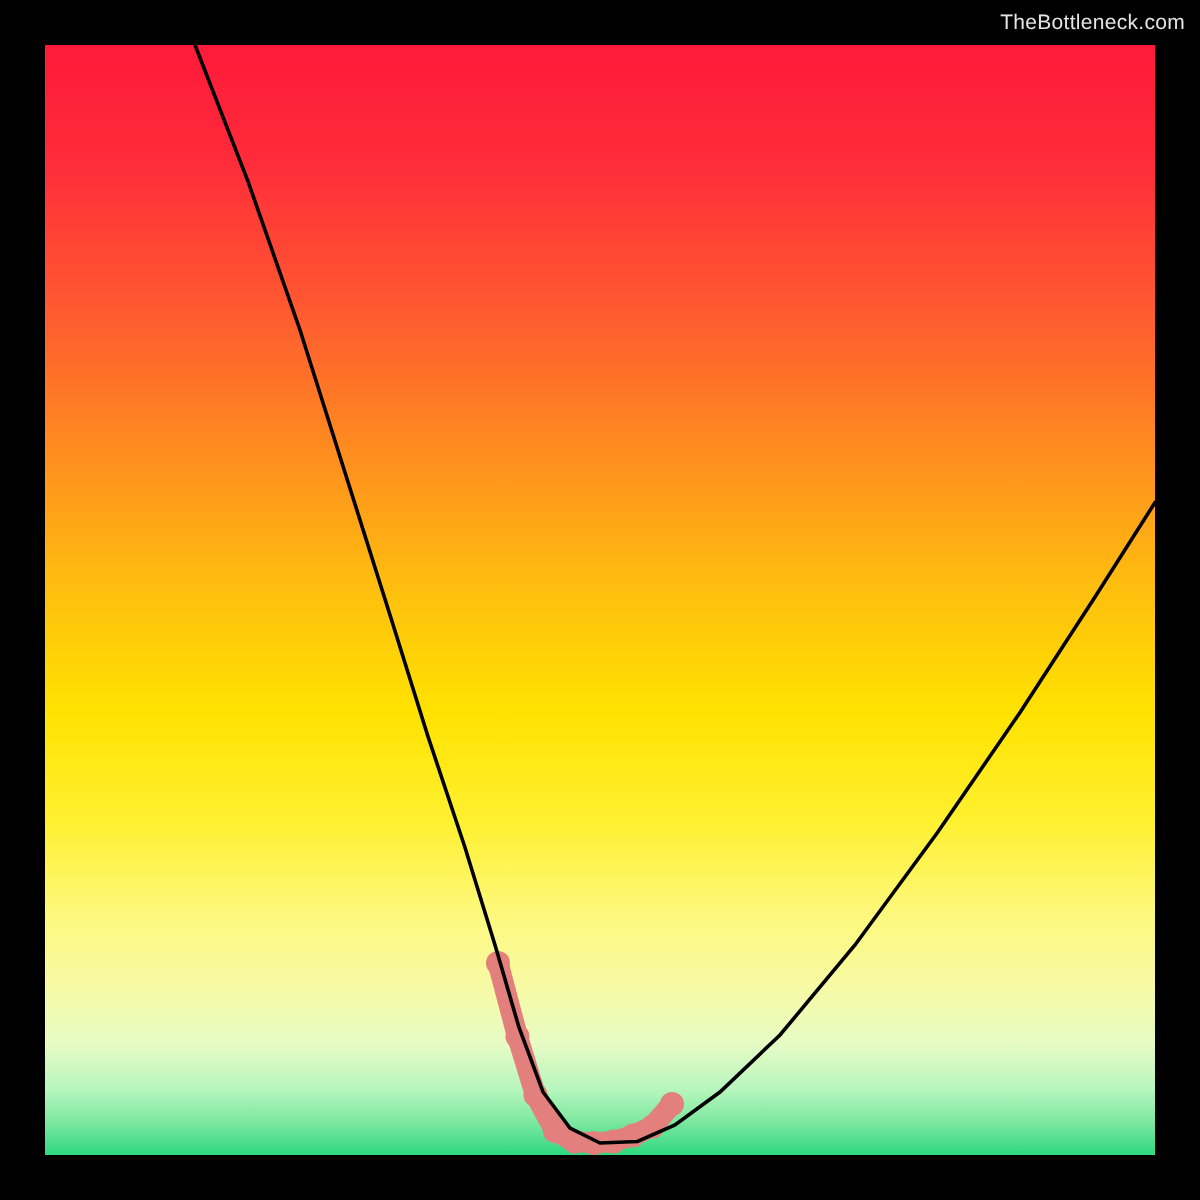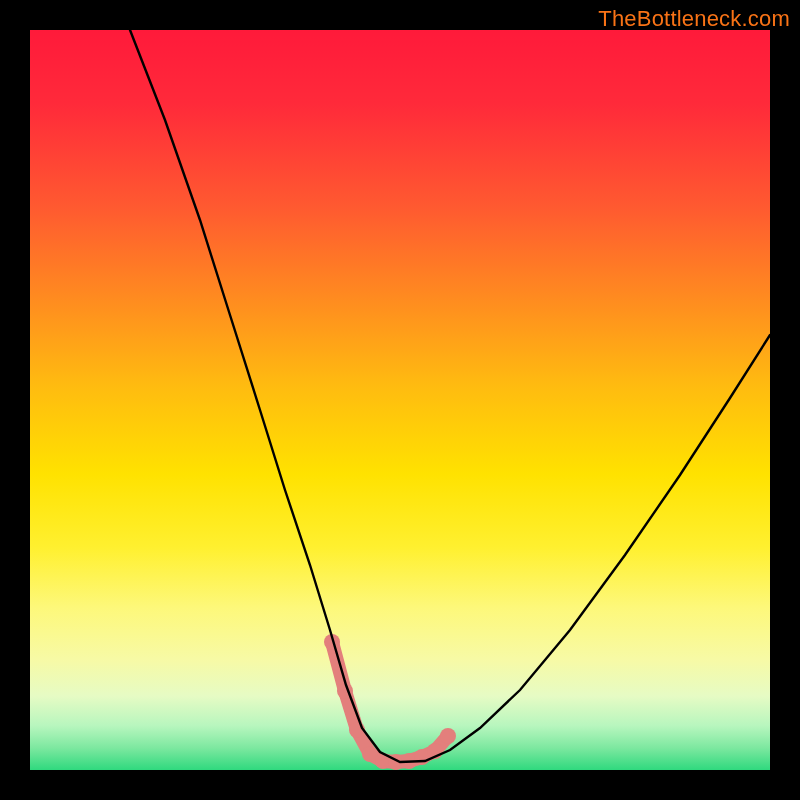--- a/index.html
+++ b/index.html
@@ -28,22 +28,22 @@
       #f7faa5 85%,
       #e6fbc4 90%,
       #b8f6be 94%,
       #7de8a0 97%,
       #2fd97e 100%);
   }
   .watermark {
     position: absolute;
     top: 6px;
     right: 10px;
-    color: #f97316;
-    font-size: 22px;
+    color: #e5e5e5;
+    font-size: 14px;
     font-weight: 500;
     letter-spacing: 0.2px;
   }
   svg.curve {
     position: absolute;
     left: 0; top: 0;
     width: 740px;
     height: 740px;
     overflow: visible;
   }

